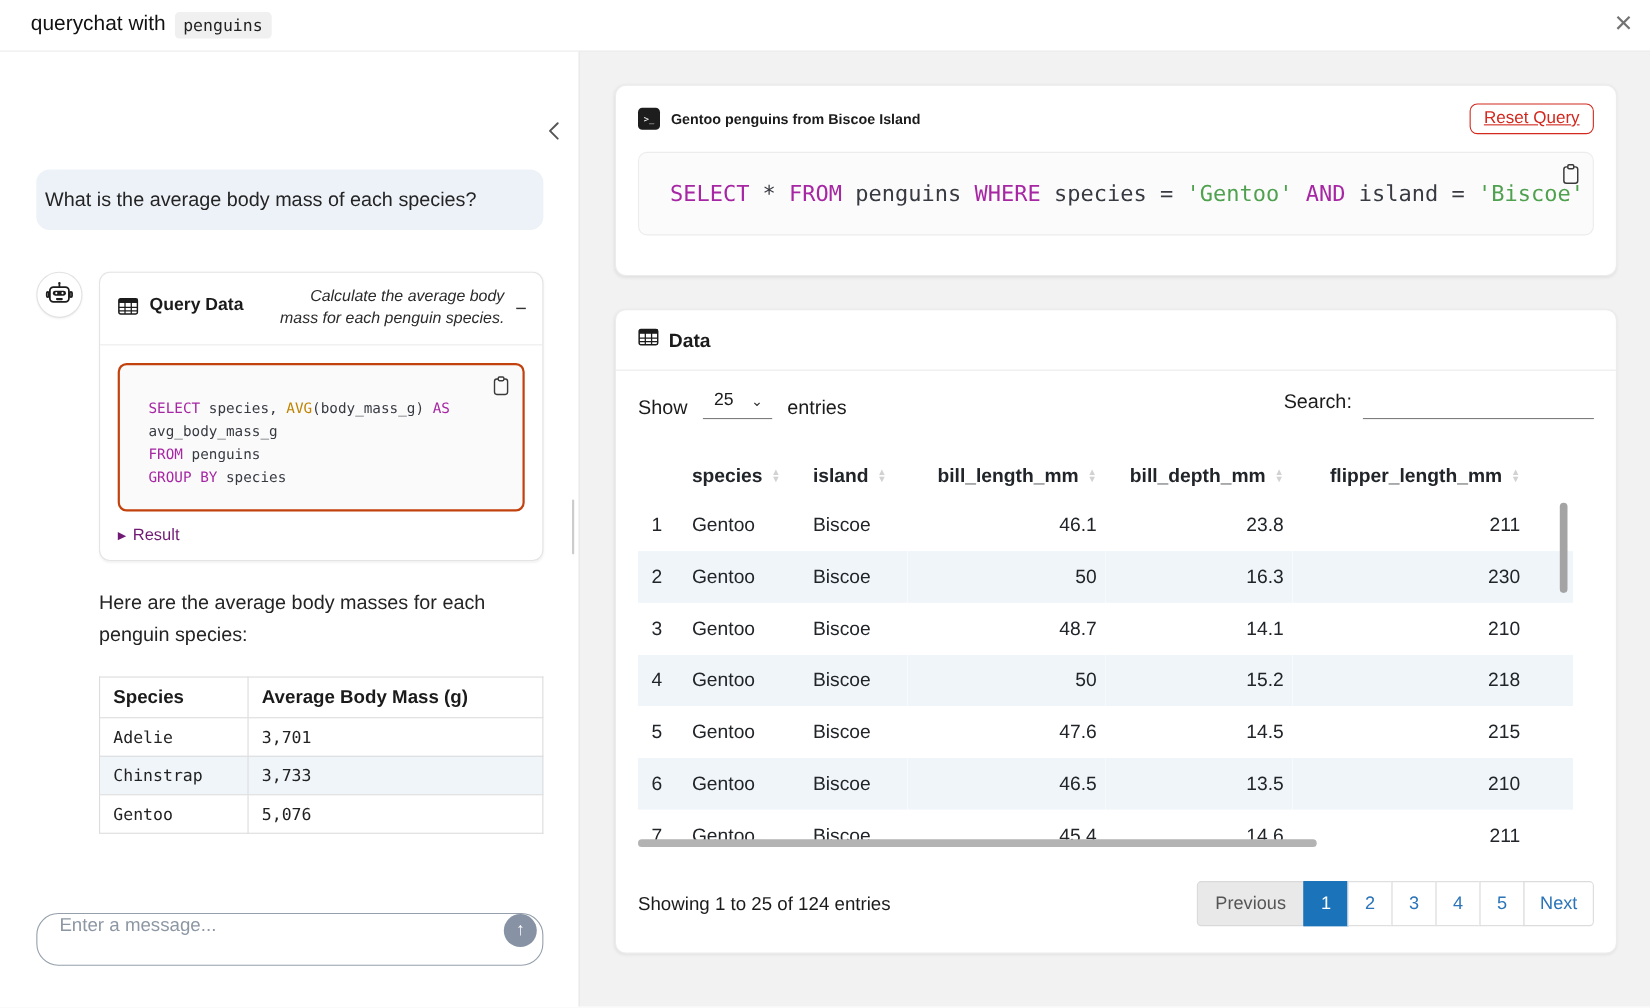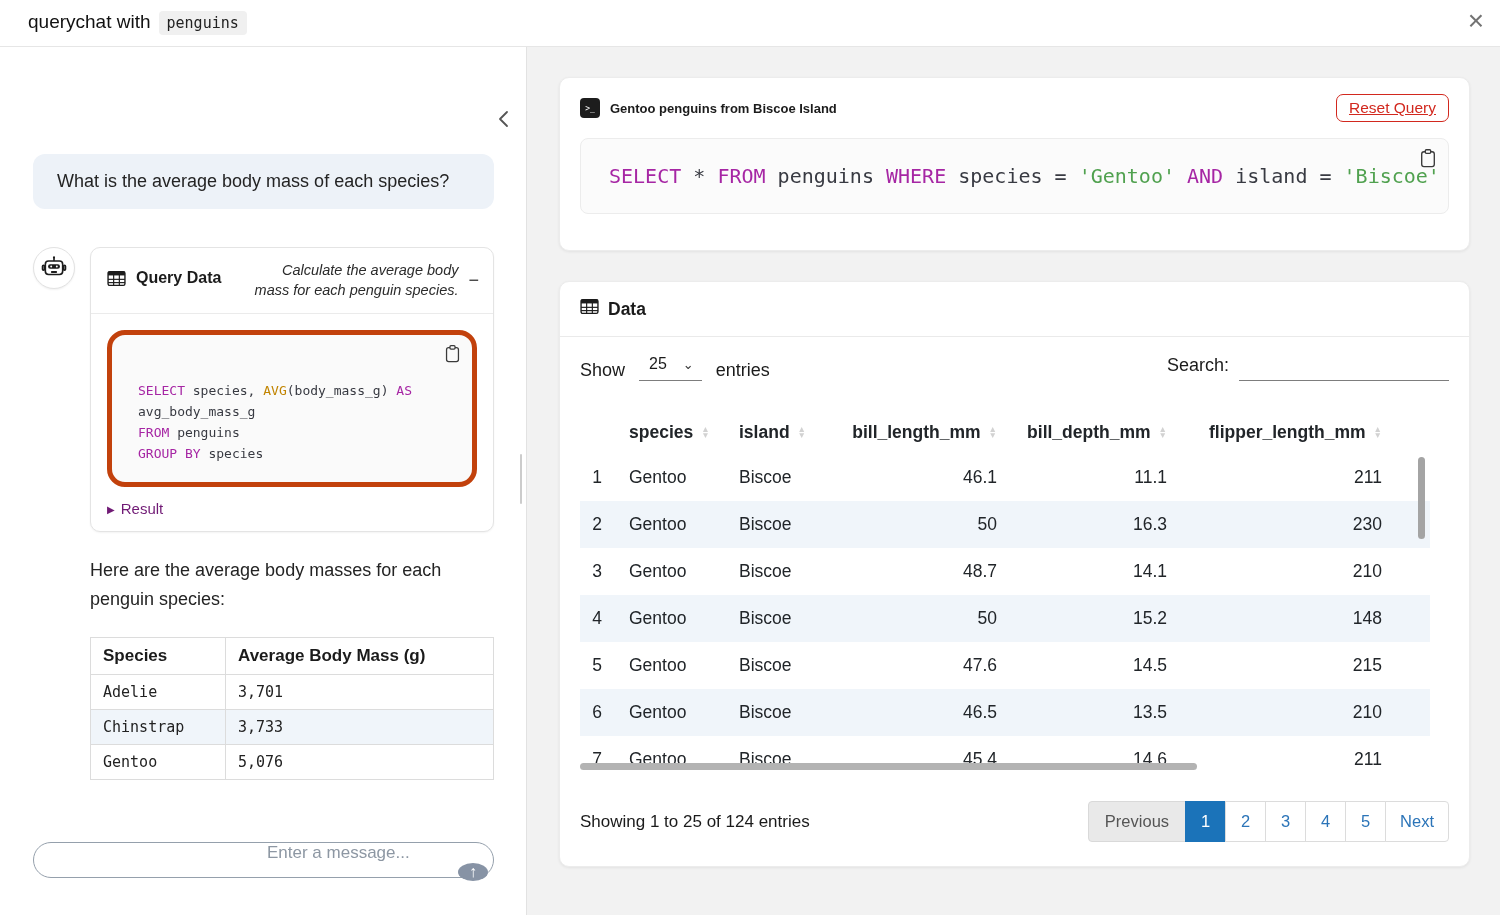--- a/index.html
+++ b/index.html
@@ -13,48 +13,48 @@
   .close-btn { position:absolute; right:16px; top:4px; font-size:28px; color:#737373; cursor:pointer; line-height:1.2; background:none; border:none; }
 
   
   .content { display:flex; height:868px; }
   .sidebar { width:527px; flex:0 0 527px; background:#fff; border-right:1px solid #e2e2e2; position:relative; }
   .main { flex:1; background:var(--mainbg); padding:30px 30px 0 32px; overflow:hidden; }
 
   
   .collapse-btn { position:absolute; top:62px; right:16px; background:none; border:none; cursor:pointer; }
   .chat { padding:0 32px 0 33px; }
-  .user-msg { margin-top:107px; background:var(--bubble); border-radius:12px; padding:13px 24px; font-size:18px; line-height:1.62; color:#242424; }
+  .user-msg { margin-top:107px; background:var(--bubble); border-radius:12px; padding:13px 8px; font-size:18px; line-height:1.62; color:#242424; }
   .assistant { display:flex; margin-top:38px; }
   .avatar { width:42px; height:42px; border-radius:50%; border:1px solid #e2e2e2; box-shadow:0 1px 2px rgba(0,0,0,.06); background:#fff; display:flex; align-items:center; justify-content:center; margin-right:15px; flex:0 0 42px; }
   .assistant-body { flex:1; min-width:0; }
 
   .tool-card { border:1px solid #e4e4e4; border-radius:10px; background:#fff; box-shadow:0 1px 2px rgba(0,0,0,.05); }
   .tc-header { display:flex; align-items:center; padding:5px 14px 5px 16px; border-bottom:1px solid #ebebeb; min-height:66px; }
   .tc-title { font-weight:bold; font-size:16px; display:flex; align-items:flex-start; gap:10px; white-space:nowrap; }
   .tc-sub { margin-left:auto; font-style:italic; font-size:14.5px; line-height:1.33; text-align:right; width:210px; color:#2b2b2b; }
   .tc-collapse { margin-left:10px; font-size:18px; color:#333; background:none; border:none; cursor:pointer; }
   .tc-body { padding:16px 16px 14px; }
-  .code-block { position:relative; background:#fafafa; border:5px solid #c2410c; border-radius:18px; padding:46px 14px 18px 26px; font-family:"DejaVu Sans Mono", monospace; font-size:13px; line-height:1.6; color:#383a42; }
+  .code-block { position:relative; background:#fafafa; border:2px solid #c2410c; border-radius:8px; padding:30px 14px 18px 26px; font-family:"DejaVu Sans Mono", monospace; font-size:13px; line-height:1.6; color:#383a42; }
   .clip-btn { position:absolute; top:9px; right:11px; background:none; border:none; cursor:pointer; }
   .tok-kw { color:var(--sqlkw); }
   .tok-fn { color:var(--sqlfn); }
   .tok-str { color:var(--sqlstr); }
   .tok-p { color:#383a42; }
   .result-toggle { margin-top:13px; font-size:15px; color:#701a75; cursor:pointer; }
   .result-toggle .caret { font-size:10px; margin-right:6px; vertical-align:1px; }
 
   .response-text { margin-top:24px; font-size:18px; line-height:1.6; color:#242424; }
   .result-table { margin-top:23px; width:100%; border-collapse:collapse; }
   .result-table th { font-size:17px; font-weight:bold; text-align:left; border:1px solid #dcdcdc; padding:8px 12px; }
   .result-table td { font-family:"DejaVu Sans Mono", monospace; font-size:15px; border:1px solid #dcdcdc; padding:8px 12px; color:#222; }
   .result-table th:first-child { width:135px; }
   .result-table tbody tr:nth-child(even) { background:var(--stripe); }
 
-  .chat-input { position:absolute; left:33px; right:32px; bottom:37px; height:36px; border:1px solid #95a0ac; border-radius:20px; display:flex; align-items:flex-end; padding:0 5px 0 20px; background:#fff;flex-direction:column; }
+  .chat-input { position:absolute; left:33px; right:32px; bottom:37px; height:48px; border:1px solid #95a0ac; border-radius:20px; display:flex; align-items:flex-start; padding:0 5px 0 20px; background:#fff; }
   .chat-input input { flex:1; border:none; outline:none; font-size:17px; font-family:"Liberation Sans", sans-serif; color:#333; background:transparent; }
   .chat-input input::placeholder { color:#8d97a3; }
   .send-btn { width:30px; height:30px; border-radius:50%; border:none; background:#8793a5; color:#fff; font-size:16px; font-weight:bold; display:flex; align-items:center; justify-content:center; cursor:pointer; }
   .resize-handle { position:absolute; right:4px; top:407px; width:2px; height:50px; background:#ccc; border-radius:2px; cursor:col-resize; }
 
   
   .card { background:#fff; border:1px solid #ececec; border-radius:10px; box-shadow:0 1px 3px rgba(0,0,0,.07); }
   .qc-header { display:flex; align-items:center; padding:16px 20px; }
   .term-icon { width:20px; height:20px; background:#1d1d1d; border-radius:4px; color:#fff; font-family:"DejaVu Sans Mono", monospace; font-size:8px; display:flex; align-items:center; justify-content:center; margin-right:10px; }
   .qc-title { font-weight:bold; font-size:13px; }
@@ -308,21 +308,21 @@
                     </span></th>
                   <th class="ar"></th>
                 </tr>
               </thead>
             <tbody id="data-tbody">
                 <tr>
                   <td class="ar">1</td>
                   <td class="al">Gentoo</td>
                   <td class="al">Biscoe</td>
                   <td class="ar">46.1</td>
-                  <td class="ar">11.1</td>
+                  <td class="ar">23.8</td>
                   <td class="ar">211</td>
                   <td></td>
                 </tr>
                 <tr>
                   <td class="ar">2</td>
                   <td class="al">Gentoo</td>
                   <td class="al">Biscoe</td>
                   <td class="ar">50</td>
                   <td class="ar">16.3</td>
                   <td class="ar">230</td>
@@ -336,21 +336,21 @@
                   <td class="ar">14.1</td>
                   <td class="ar">210</td>
                   <td></td>
                 </tr>
                 <tr>
                   <td class="ar">4</td>
                   <td class="al">Gentoo</td>
                   <td class="al">Biscoe</td>
                   <td class="ar">50</td>
                   <td class="ar">15.2</td>
-                  <td class="ar">148</td>
+                  <td class="ar">218</td>
                   <td></td>
                 </tr>
                 <tr>
                   <td class="ar">5</td>
                   <td class="al">Gentoo</td>
                   <td class="al">Biscoe</td>
                   <td class="ar">47.6</td>
                   <td class="ar">14.5</td>
                   <td class="ar">215</td>
                   <td></td>

